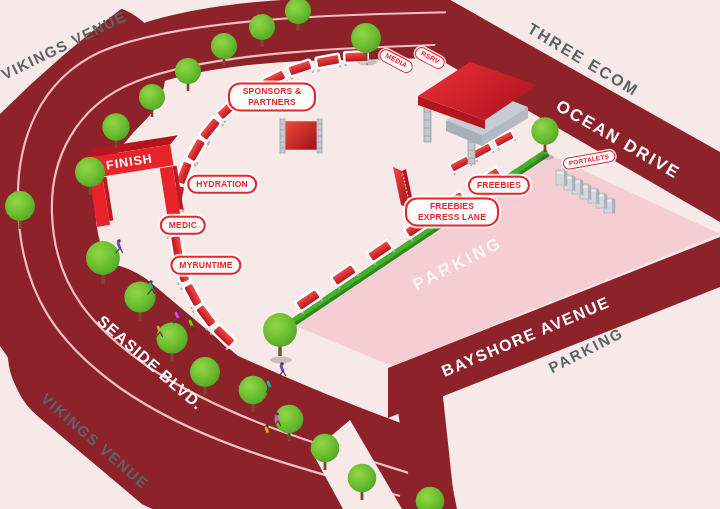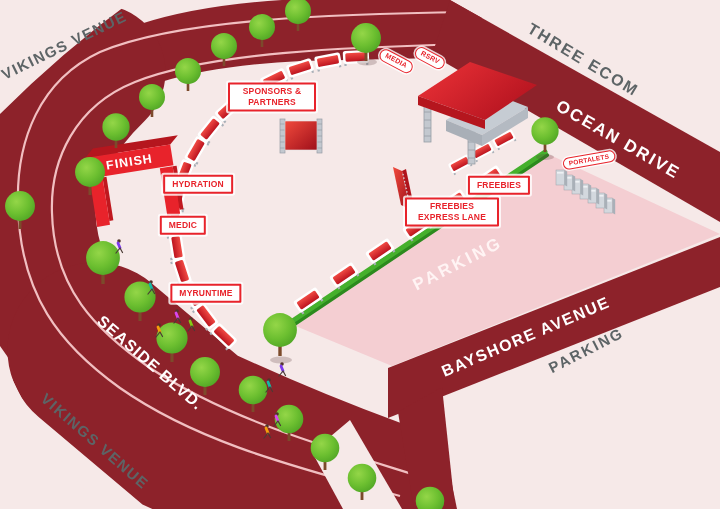--- a/index.html
+++ b/index.html
@@ -7,21 +7,21 @@
     position:relative;width:720px;height:509px;overflow:hidden;
     background:#f6e9e8;font-family:"Liberation Sans",sans-serif;
   }
   #map svg{position:absolute;left:0;top:0;}
   .lbl{position:absolute;font-weight:bold;white-space:nowrap;}
   .street{color:#5d6466;font-size:15px;letter-spacing:1.5px;}
   .onroad{color:#ffffff;}
   .pill{
     position:absolute;background:#fff;border:2px solid #e8232b;color:#e8232b;
     font-weight:bold;font-size:8.5px;line-height:1.25;text-align:center;
-    border-radius:1px;padding:2px 7px;letter-spacing:.2px;white-space:nowrap;
+    border-radius:12px;padding:2px 7px;letter-spacing:.2px;white-space:nowrap;
     box-shadow:0 0 0 2px rgba(255,255,255,.8);
   }
   .pill.wrap{white-space:normal;}
   .pill.sm{font-size:7px;padding:1px 5px;border-width:1.5px;border-radius:7px;box-shadow:0 0 0 1.5px rgba(255,255,255,.8);}
 </style>
 </head>
 <body>
 
 <div id="map">
 
@@ -254,20 +254,20 @@
 <div class="lbl street onroad" style="left:618px;top:140px;font-size:17px;letter-spacing:2px;transform:translate(-50%,-50%) rotate(30deg);">OCEAN DRIVE</div>
 <div class="lbl street onroad" style="left:526px;top:337px;font-size:16px;letter-spacing:1.5px;transform:translate(-50%,-50%) rotate(-23deg);">BAYSHORE AVENUE</div>
 <div class="lbl street onroad" style="left:150px;top:363px;font-size:16px;letter-spacing:1px;transform:translate(-50%,-50%) rotate(41deg);">SEASIDE BLVD.</div>
 <div class="lbl street" style="left:95px;top:441px;transform:translate(-50%,-50%) rotate(41deg);">VIKINGS VENUE</div>
 <div class="lbl street" style="left:586px;top:350px;letter-spacing:2px;transform:translate(-50%,-50%) rotate(-27deg);">PARKING</div>
 <div class="lbl" style="left:458px;top:264px;font-size:17px;letter-spacing:3px;color:rgba(255,246,246,0.95);transform:translate(-50%,-50%) rotate(-27deg);">PARKING</div>
 
 <div class="pill wrap" style="left:272px;top:97px;width:70px;transform:translate(-50%,-50%);">SPONSORS &amp; PARTNERS</div>
 <div class="pill sm" style="left:396px;top:61px;transform:translate(-50%,-50%) rotate(28deg);">MEDIA</div>
 <div class="pill sm" style="left:430px;top:58px;transform:translate(-50%,-50%) rotate(28deg);">RSRV</div>
-<div class="pill" style="left:198px;top:184px;transform:translate(-50%,-50%);text-align:center;">HYDRATION</div>
+<div class="pill" style="left:222px;top:184px;transform:translate(-50%,-50%);text-align:center;">HYDRATION</div>
 <div class="pill" style="left:183px;top:225px;transform:translate(-50%,-50%);">MEDIC</div>
-<div class="pill" style="left:206px;top:265px;transform:translate(-50%,-50%);margin-top:28px;">MYRUNTIME</div>
+<div class="pill" style="left:206px;top:265px;transform:translate(-50%,-50%);">MYRUNTIME</div>
 <div class="pill" style="left:499px;top:185px;transform:translate(-50%,-50%);text-align:right;">FREEBIES</div>
 <div class="pill wrap" style="left:452px;top:212px;width:76px;transform:translate(-50%,-50%);">FREEBIES EXPRESS LANE</div>
 <div class="pill sm" style="left:589px;top:160px;font-size:6.5px;transform:translate(-50%,-50%) rotate(-10deg);">PORTALETS</div>
 
 </div>
 
 </body></html>

